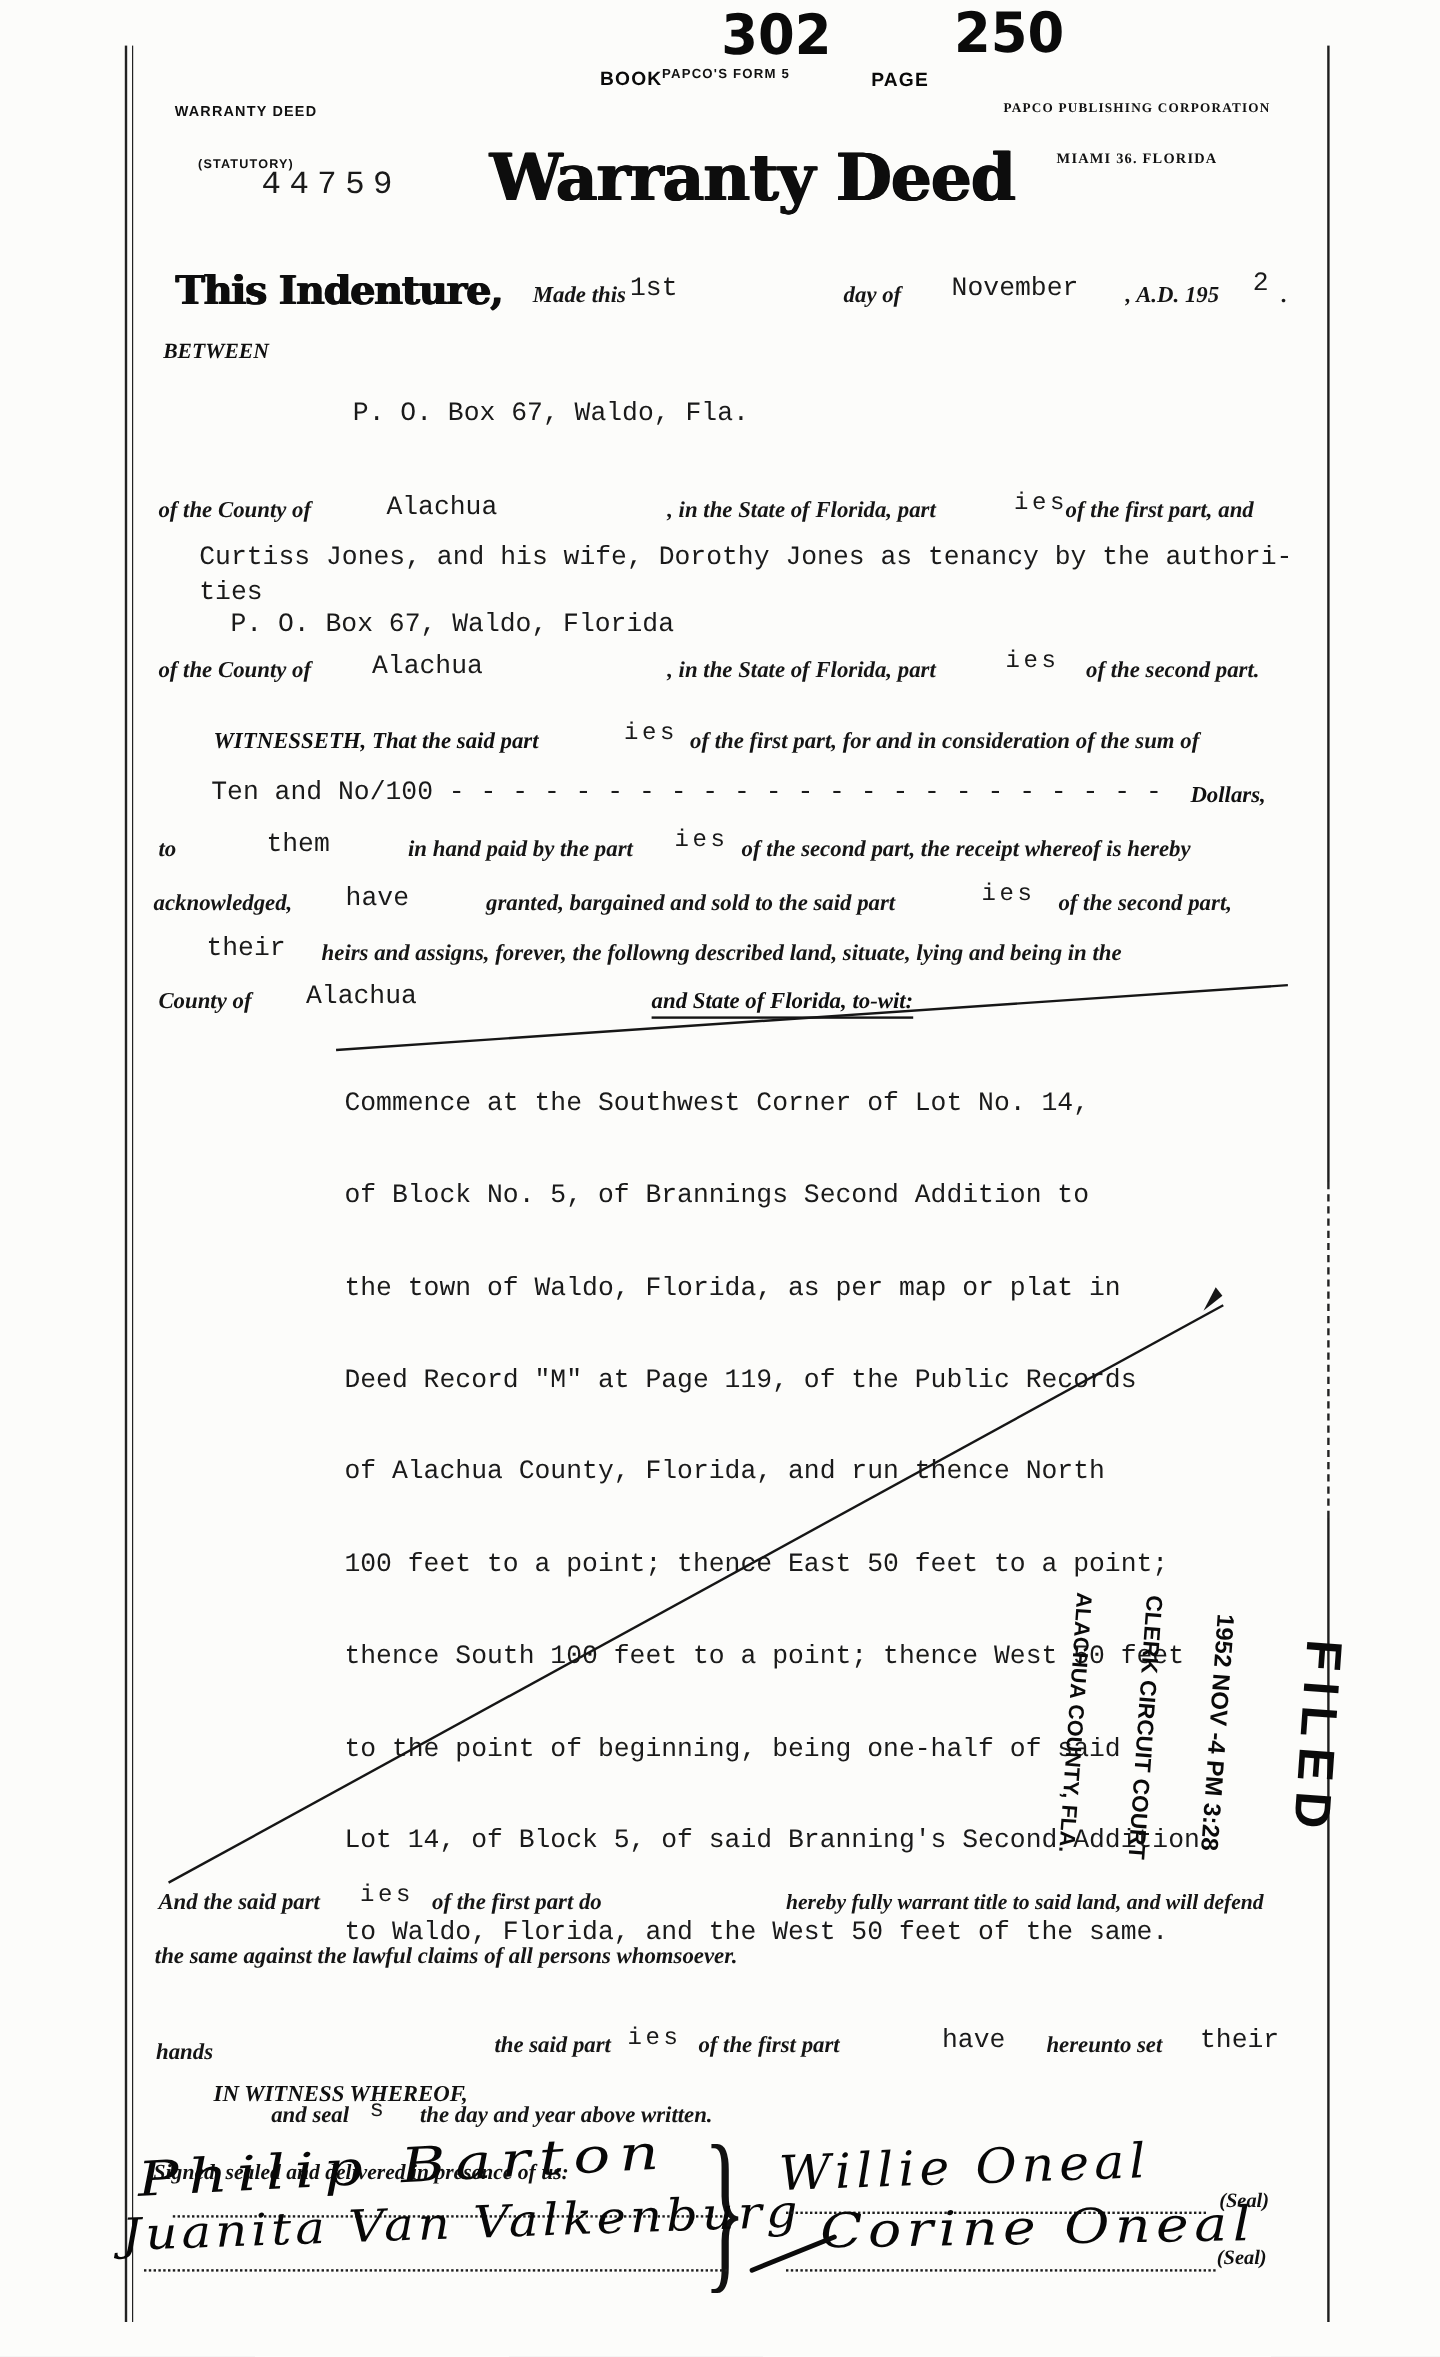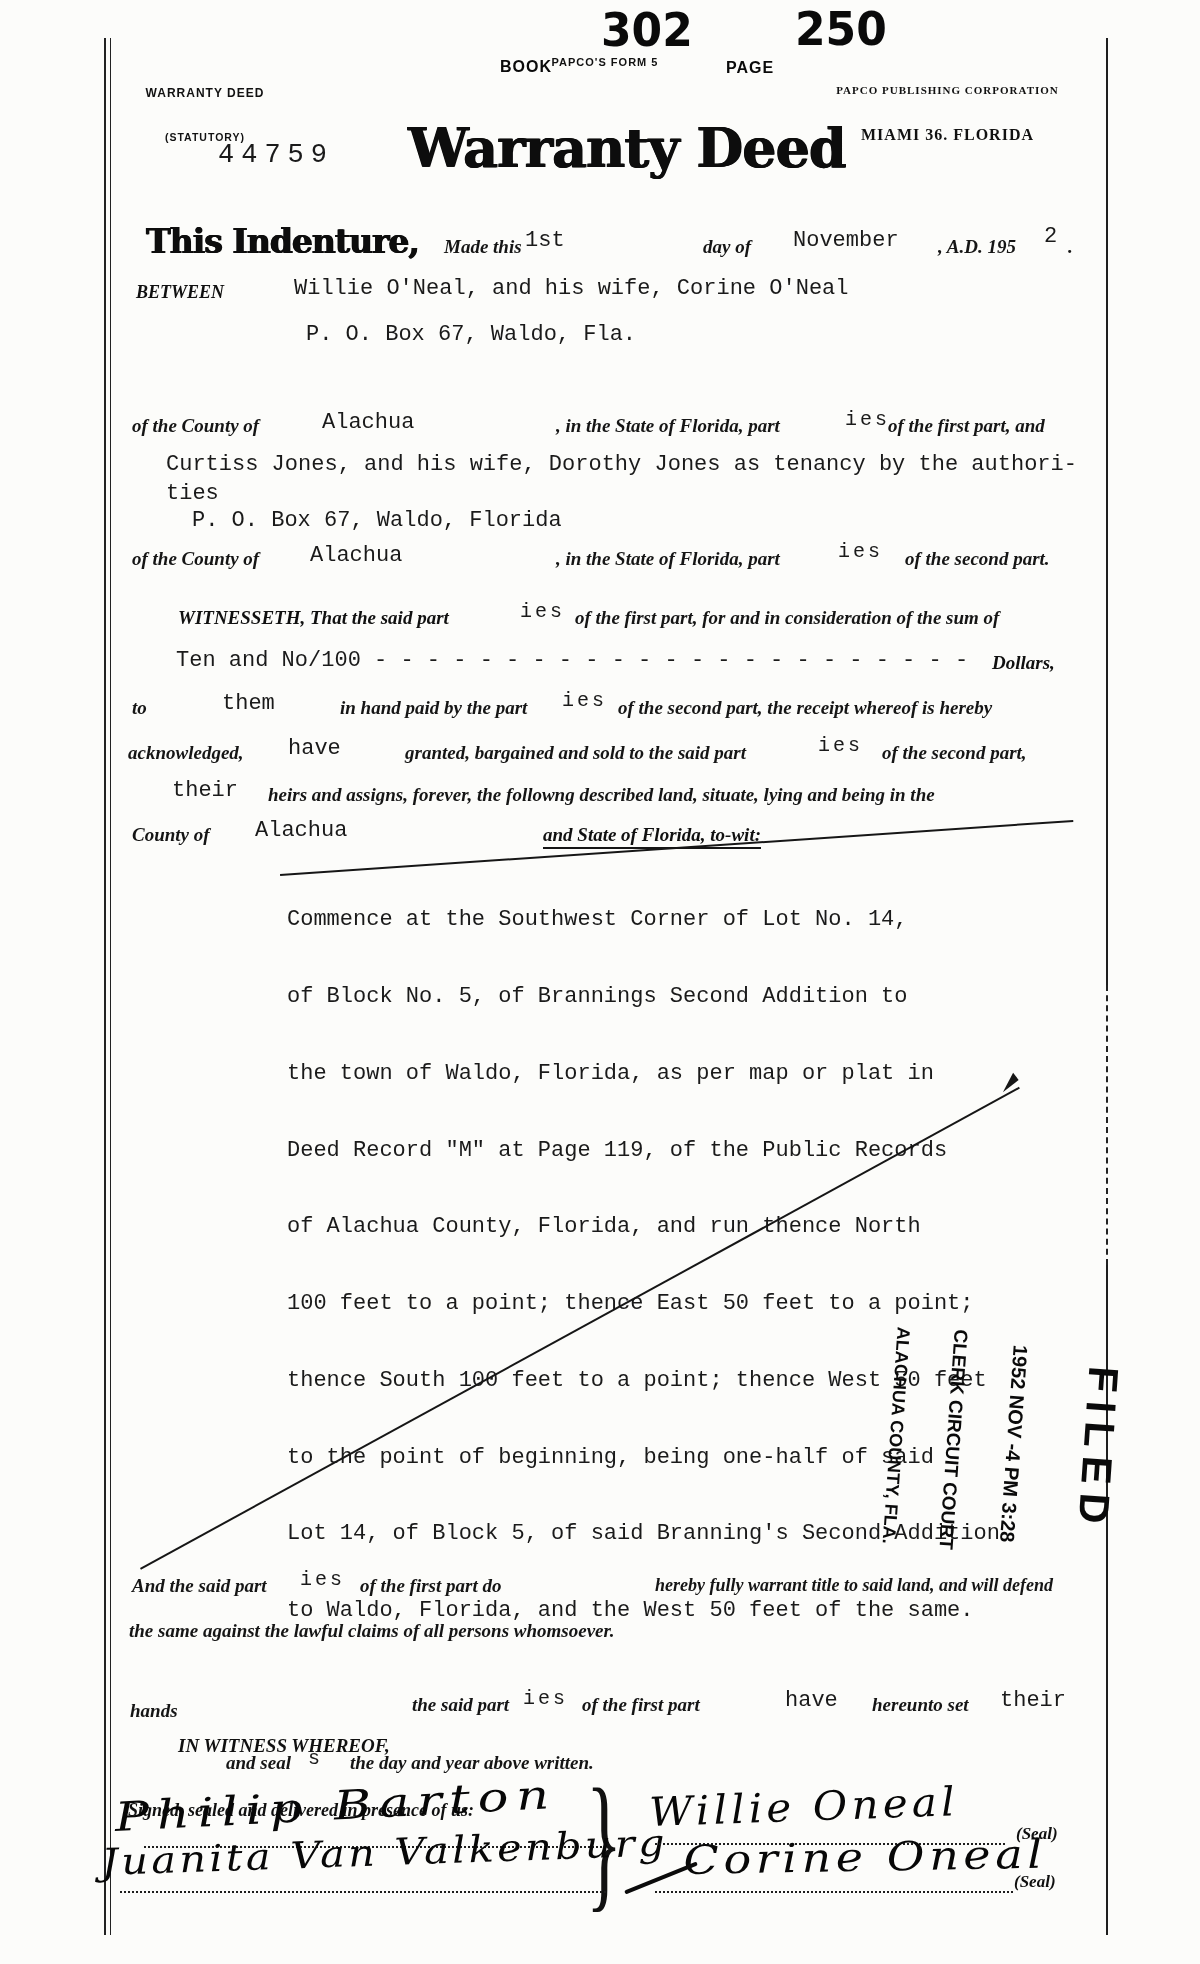--- a/index.html
+++ b/index.html
@@ -41,38 +41,37 @@
   <div class="abs stampfont stamp-word" style="left:726px;top:31px;">PAGE</div>
   <div class="abs stampfont bigdigit" style="left:795px;top:7px;">250</div>
 
   <div class="abs small-print" style="left:130px;top:56px;width:150px;">
     <div>WARRANTY DEED</div>
     <div style="font-size:10.5px;">(STATUTORY)</div>
   </div>
   <div class="abs small-print" style="left:520px;top:56px;width:170px;font-size:11px;">PAPCO'S FORM 5</div>
   <div class="abs small-print" style="left:815px;top:56px;width:265px;font-size:11px;font-family:Liberation Serif, serif;">
     <div>PAPCO PUBLISHING CORPORATION</div>
-    <div style="font-size:16px;">MIAMI 36. FLORIDA</div>
+    <div style="font-size:12px;">MIAMI 36. FLORIDA</div>
   </div>
 
   <div class="abs type" style="left:218px;top:140px;font-size:27px;letter-spacing:7px;">44759</div>
   <div class="abs blackletter" style="left:408px;top:116px;font-size:54px;">Warranty Deed</div>
 
   <div class="abs blackletter" style="left:146px;top:222px;font-size:33px;">This Indenture,</div>
   <div class="abs form" style="left:396px;top:236px;margin-left:48px;">Made this</div>
   <div class="abs type" style="left:525px;top:228px;">1st</div>
   <div class="abs form" style="left:703px;top:236px;">day of</div>
   <div class="abs type" style="left:793px;top:228px;text-align:right;">November</div>
   <div class="abs form" style="left:938px;top:236px;">, A.D. 195</div>
   <div class="abs type" style="left:1044px;top:224px;">2</div>
   <div class="abs form" style="left:1068px;top:236px;">.</div>
 
   <div class="abs formb" style="left:136px;top:282px;font-size:18px;">BETWEEN</div>
-  <div class="abs type" style="left:294px;top:276px;">Willie O'Neal, and his wife, Corine O'Neal</div>
-  <div class="abs type" style="left:294px;top:322px;margin-left:12px;">P. O. Box 67, Waldo, Fla.</div>
+  <div class="abs type" style="left:294px;top:332px;">P. O. Box 67, Waldo, Fla.</div>
 
   <div class="abs form" style="left:132px;top:415px;">of the County of</div>
   <div class="abs type" style="left:322px;top:410px;">Alachua</div>
   <div class="abs form" style="left:556px;top:415px;">, in the State of Florida, part</div>
   <div class="abs ins" style="left:845px;top:408px;">ies</div>
   <div class="abs form" style="left:888px;top:415px;">of the first part, and</div>
 
   <div class="abs type" style="left:166px;top:452px;">Curtiss Jones, and his wife, Dorothy Jones as tenancy by the authori-</div>
   <div class="abs type" style="left:166px;top:481px;">ties</div>
   <div class="abs type" style="left:192px;top:508px;">P. O. Box 67, Waldo, Florida</div>

